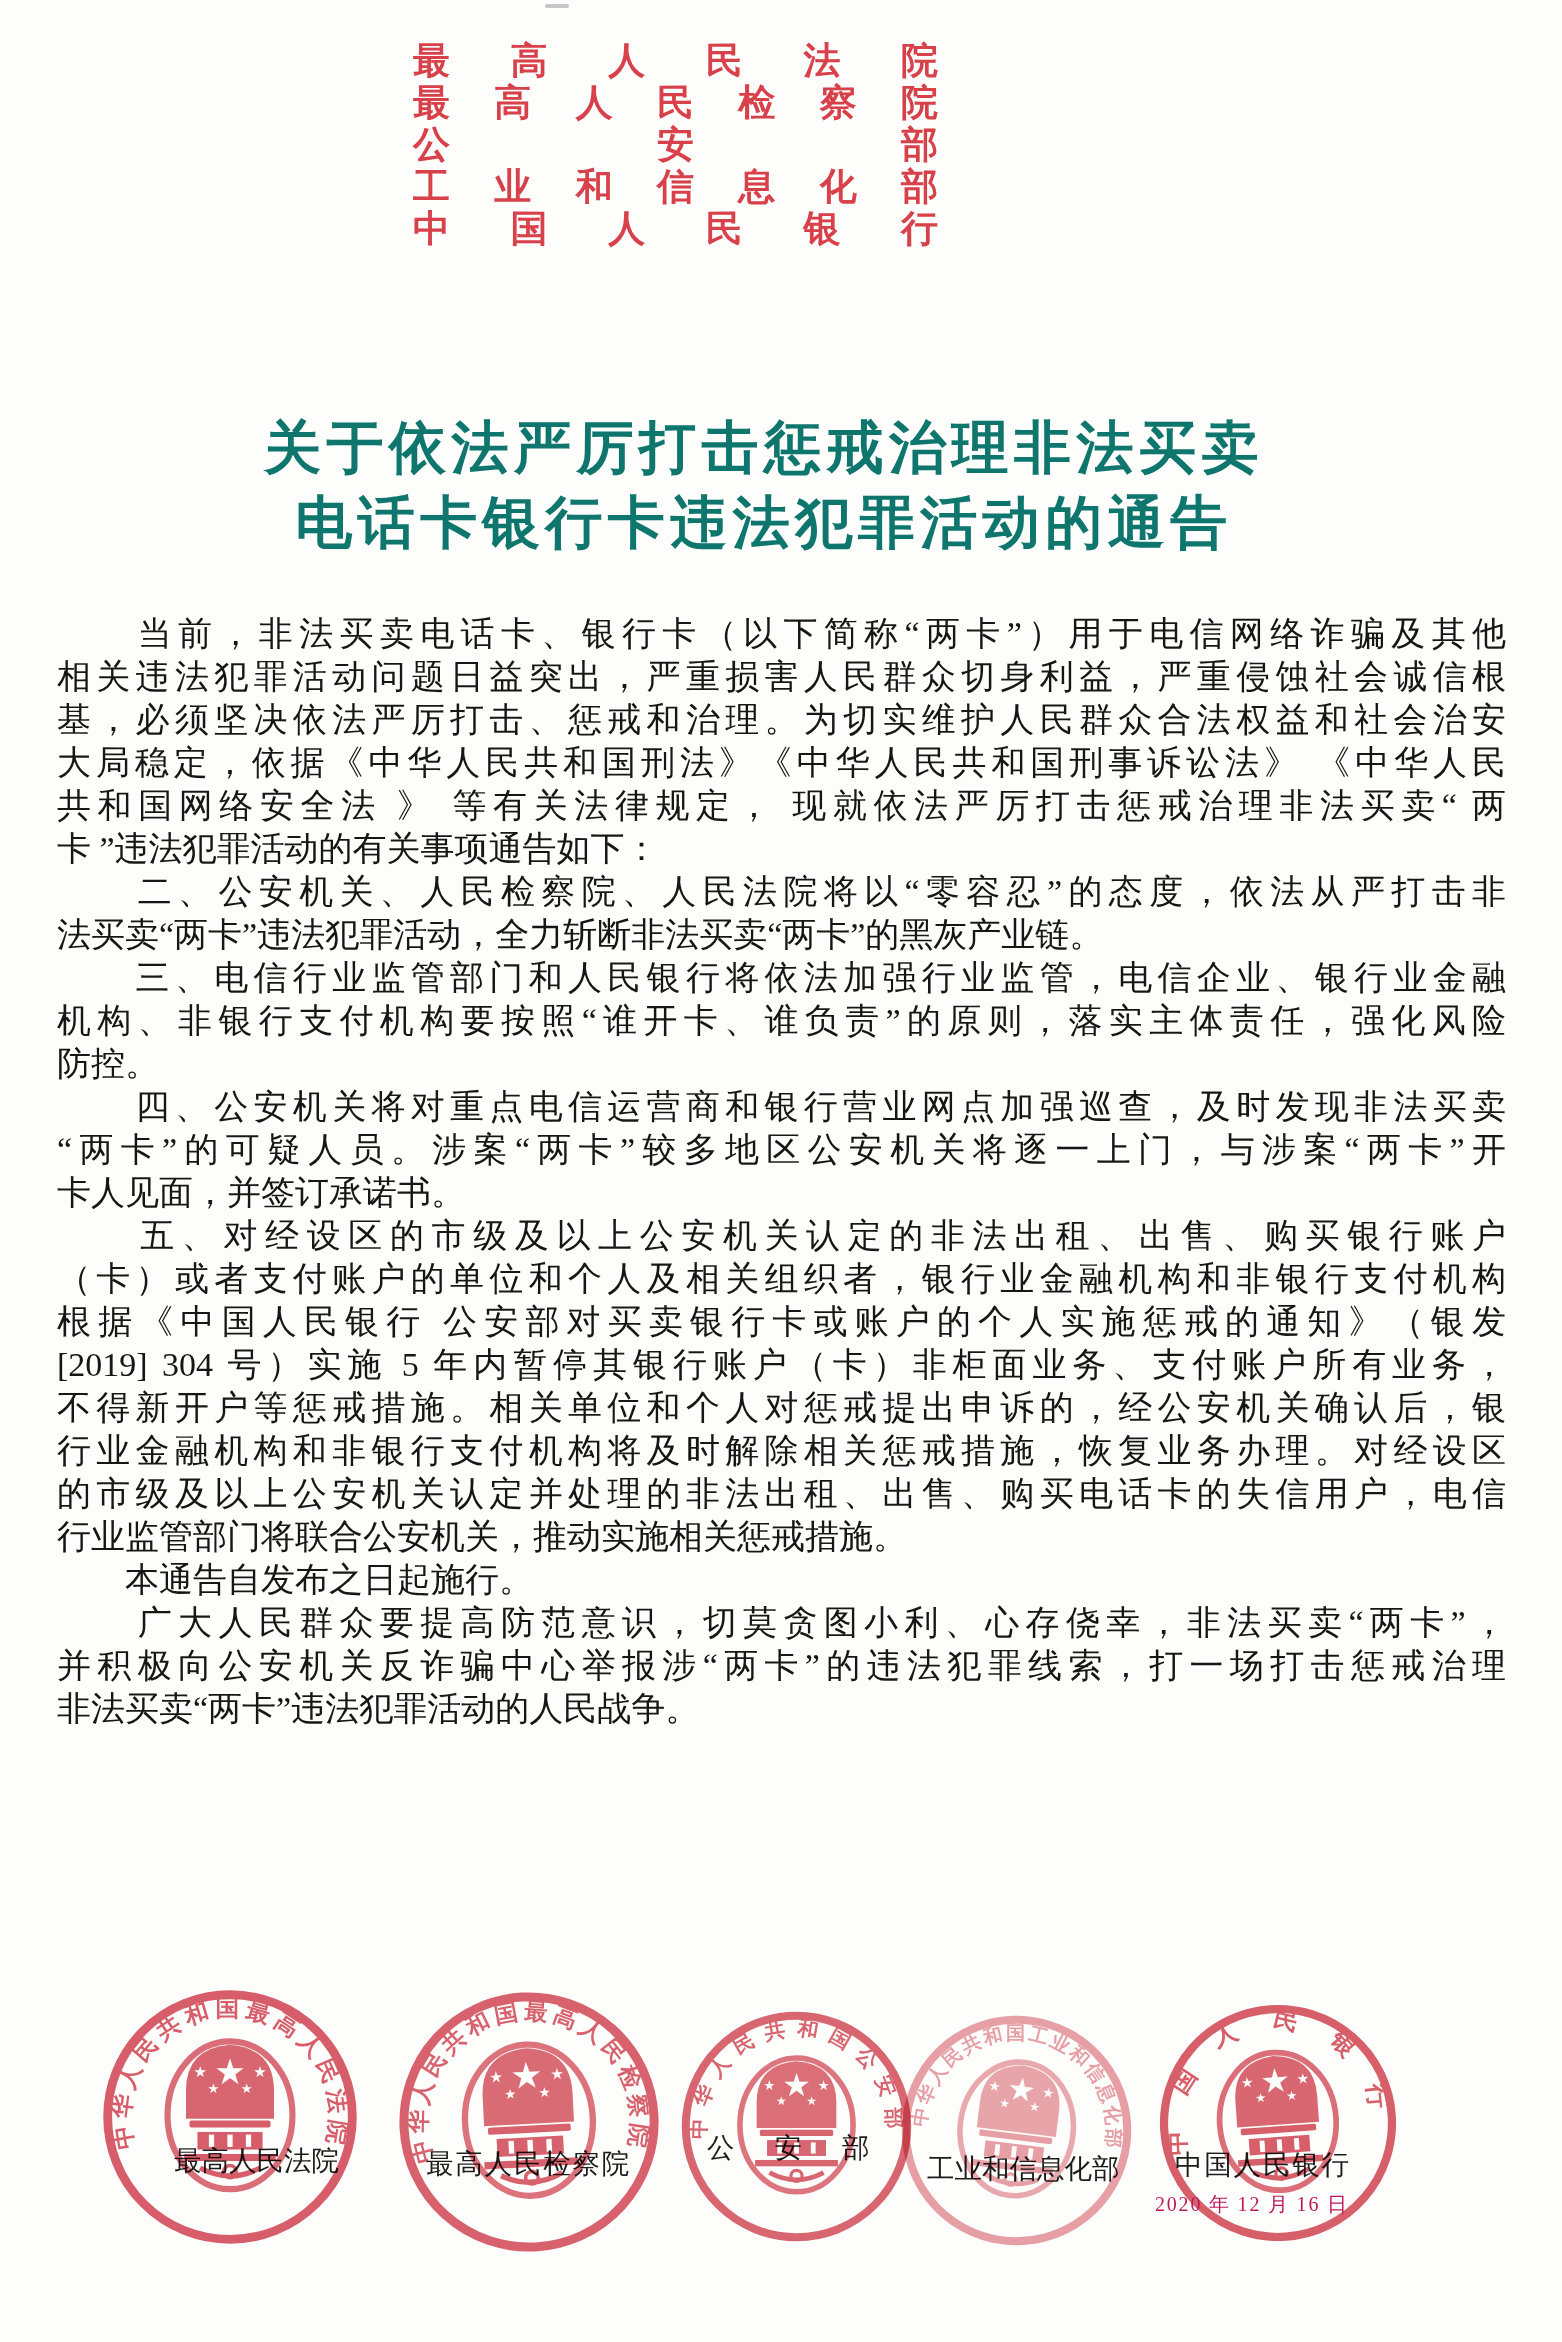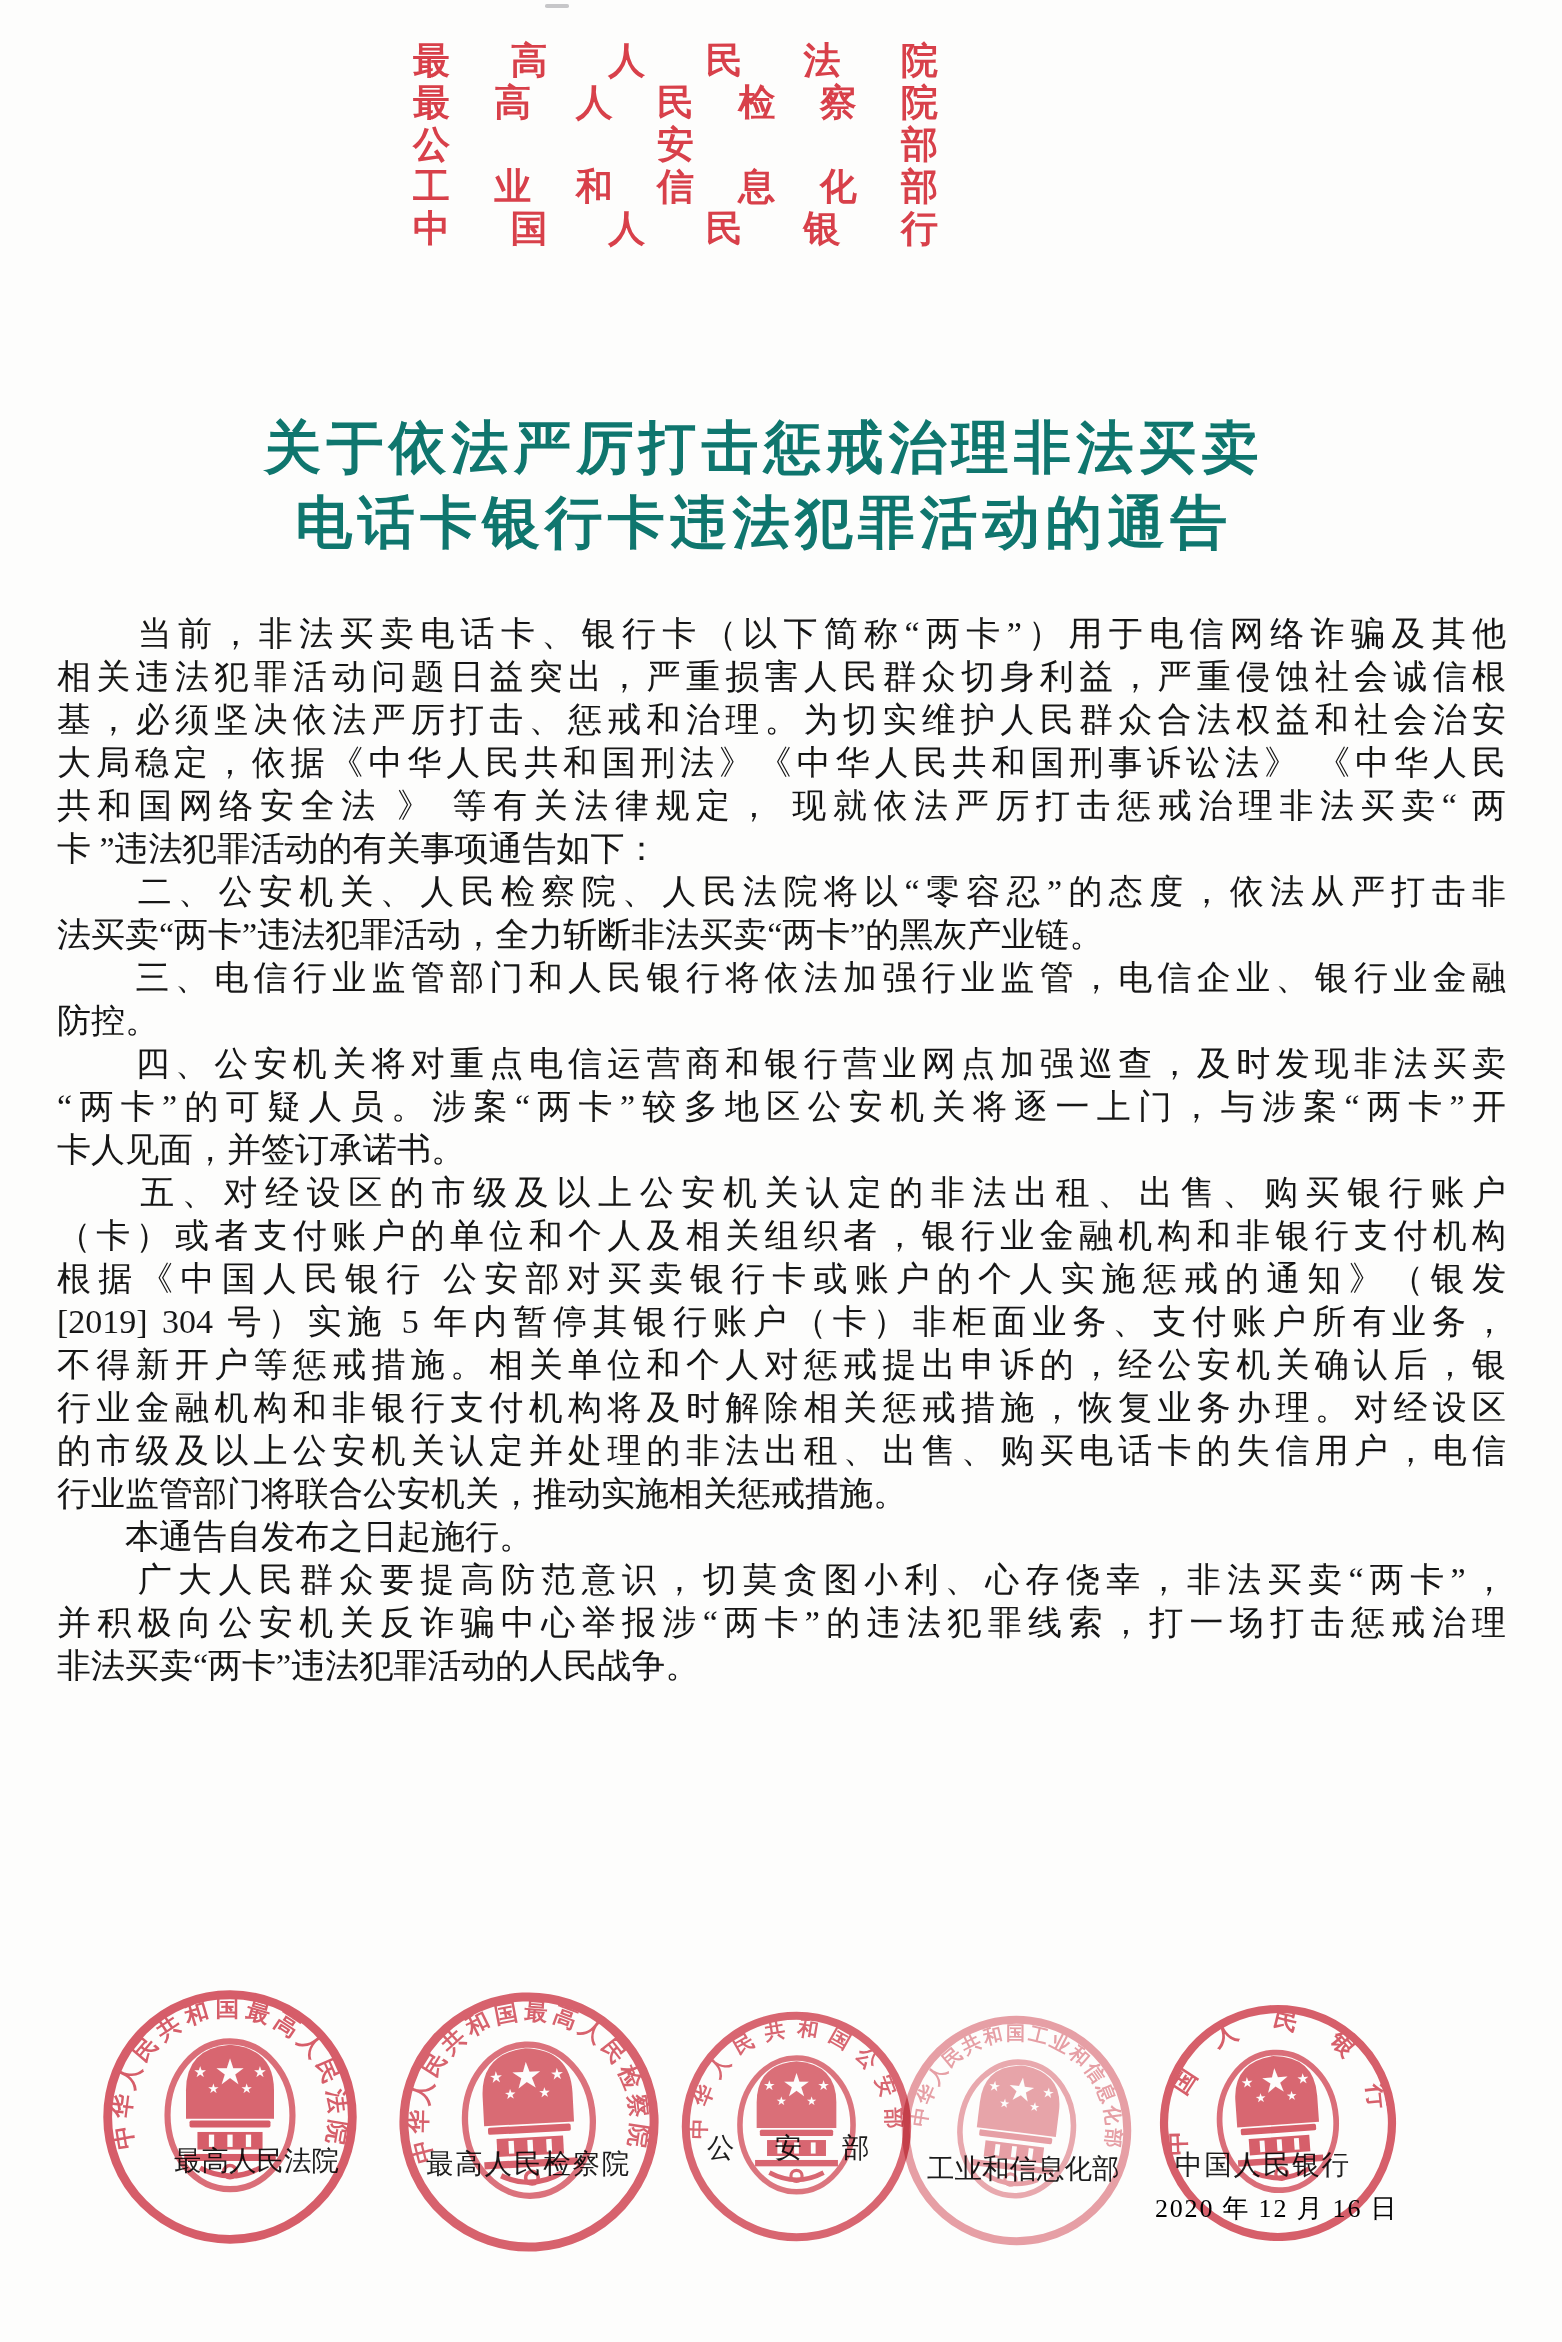--- a/index.html
+++ b/index.html
@@ -45,21 +45,21 @@
   }
   .bline.last{text-align-last:left;}
   
   .seal-label{
     position:absolute;font-size:27.5px;color:#1c1c1c;
     white-space:nowrap;z-index:1;font-weight:500;
   }
   .seal{position:absolute;mix-blend-mode:multiply;z-index:2;}
   .issue-date{
     position:absolute;left:1155px;top:2191px;
-    font-size:26px;letter-spacing:1.8px;color:#000000;z-index:3;
+    font-size:20px;letter-spacing:1.8px;color:#be185d;z-index:3;
     white-space:nowrap;
   }
 </style>
 </head>
 <body>
 
 <div class="page">
   <div class="fold-mark"></div>
 
   <div class="letterhead">
@@ -117,20 +117,21 @@
         <div class="bline">大局稳定，依据《中华人民共和国刑法》《中华人民共和国刑事诉讼法》 《中华人民</div>
         <div class="bline">共和国网络安全法 》 等有关法律规定， 现就依法严厉打击惩戒治理非法买卖“ 两</div>
         <div class="bline last">卡 ”违法犯罪活动的有关事项通告如下：</div>
       </div>
       <div>
         <div class="bline">　　二、公安机关、人民检察院、人民法院将以“零容忍”的态度，依法从严打击非</div>
         <div class="bline last">法买卖“两卡”违法犯罪活动，全力斩断非法买卖“两卡”的黑灰产业链。</div>
       </div>
       <div>
         <div class="bline">　　三、电信行业监管部门和人民银行将依法加强行业监管，电信企业、银行业金融</div>
+        <div class="bline">机构、非银行支付机构要按照“谁开卡、谁负责”的原则，落实主体责任，强化风险</div>
         <div class="bline last">防控。</div>
       </div>
       <div>
         <div class="bline">　　四、公安机关将对重点电信运营商和银行营业网点加强巡查，及时发现非法买卖</div>
         <div class="bline">“两卡”的可疑人员。涉案“两卡”较多地区公安机关将逐一上门，与涉案“两卡”开</div>
         <div class="bline last">卡人见面，并签订承诺书。</div>
       </div>
       <div>
         <div class="bline">　　五、对经设区的市级及以上公安机关认定的非法出租、出售、购买银行账户</div>
         <div class="bline">（卡）或者支付账户的单位和个人及相关组织者，银行业金融机构和非银行支付机构</div>

